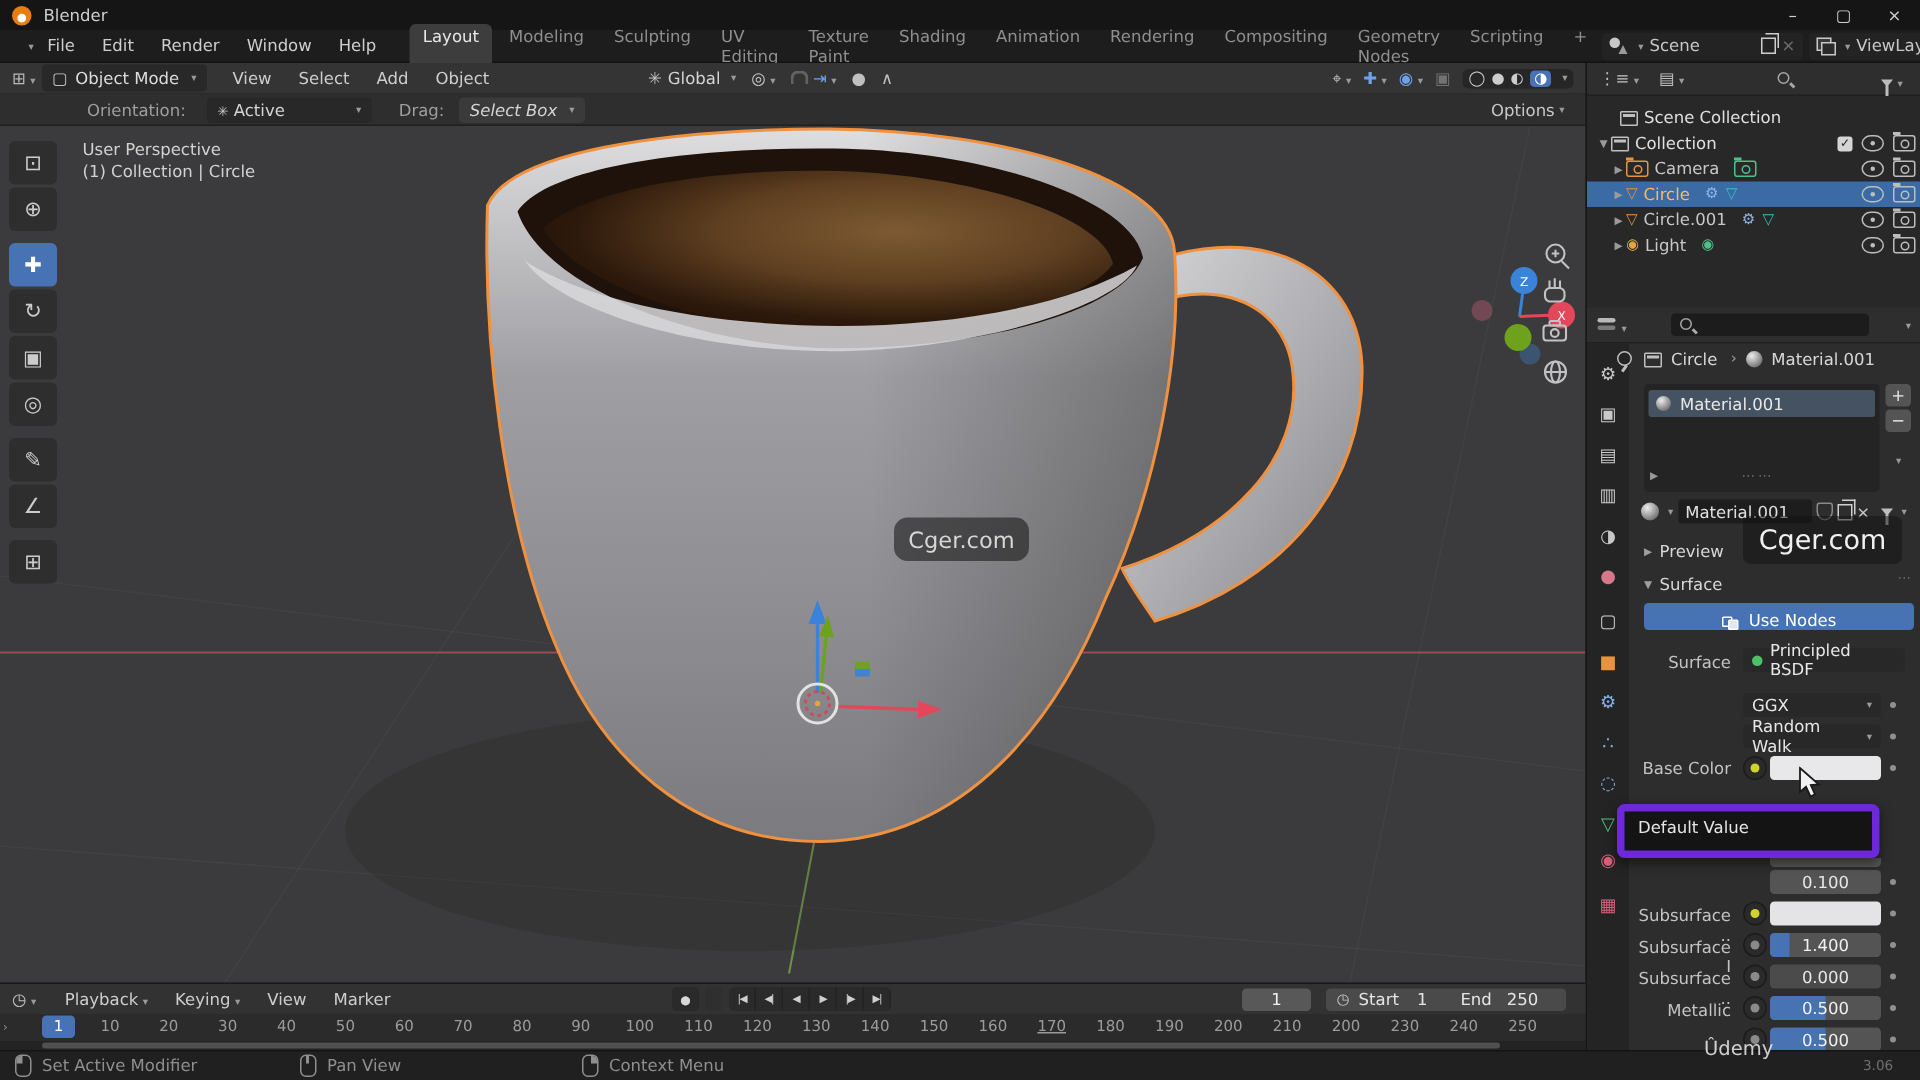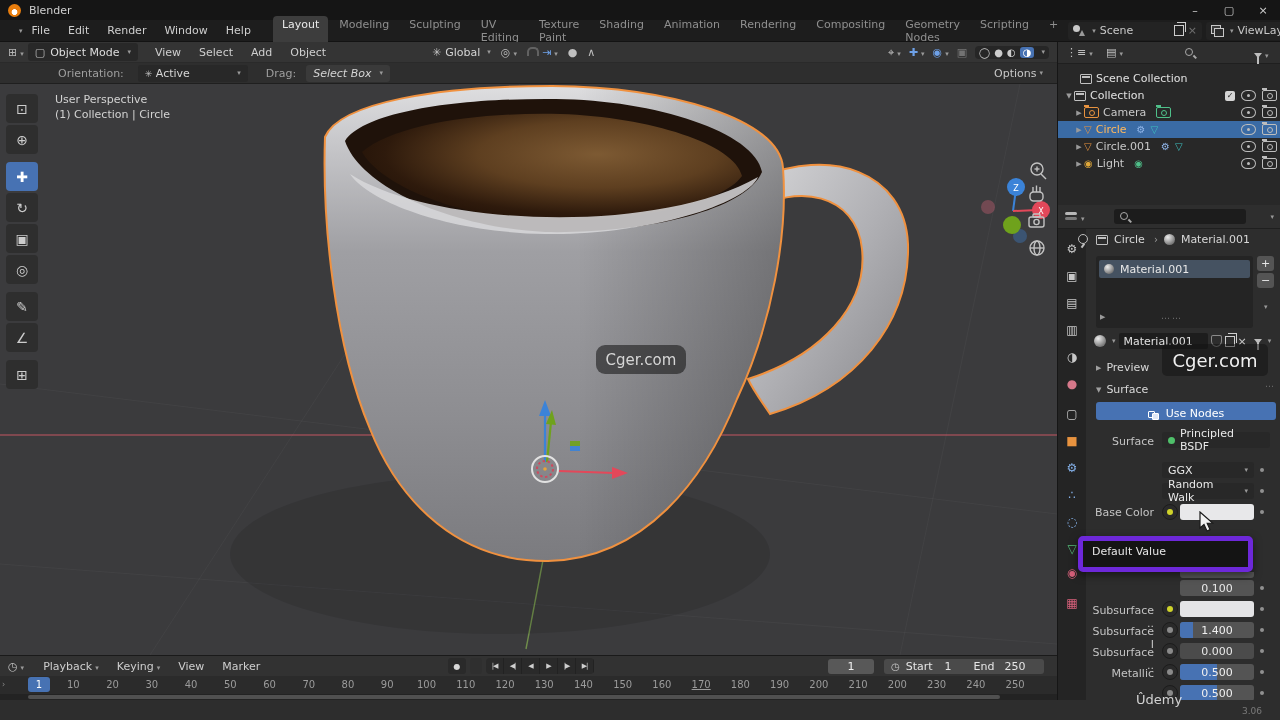--- a/index.html
+++ b/index.html
@@ -599,20 +599,34 @@
       <span class="tick" style="left: 858.116px;">210</span>
       <span class="tick" style="left: 897.356px;">200</span>
       <span class="tick" style="left: 936.596px;">230</span>
       <span class="tick" style="left: 975.836px;">240</span>
       <span class="tick" style="left: 1015.08px;">250</span>
     </div>
   <div id="tl-scroll">
       <div id="tl-thumb"></div>
     </div>
 
+  <div id="statusbar">
+      <span class="status-item" style="left: 10px;">
+        <span class="i-mouse "></span>
+        <span>Set Active Modifier</span>
+      </span>
+      <span class="status-item" style="left: 200px;">
+        <span class="i-mouse mid"></span>
+        <span>Pan View</span>
+      </span>
+      <span class="status-item" style="left: 388px;">
+        <span class="i-mouse right"></span>
+        <span>Context Menu</span>
+      </span>
+    </div>
 
   <div id="right-watermark">Cger.com</div>
   <div id="tooltip">
     <div class="t1">Default Value</div>
   </div>
   <div id="cursor">
     <svg width="16" height="22">
         <path d="M1,1 L1,17 L5,13.5 L8,20 L11,18.6 L8.2,12.4 L13.6,12 Z" fill="#f2f2f2" stroke="#1a1a1a" stroke-width="1.2"></path>
       </svg>
   </div>

